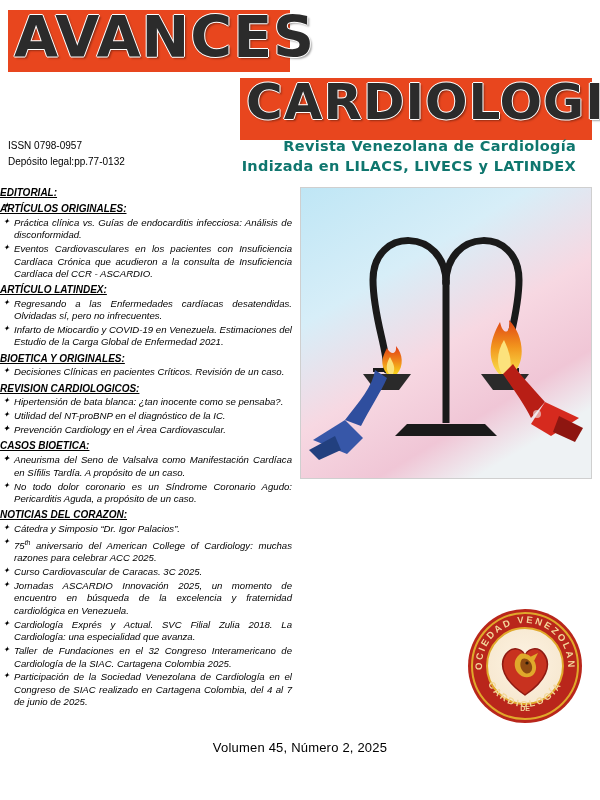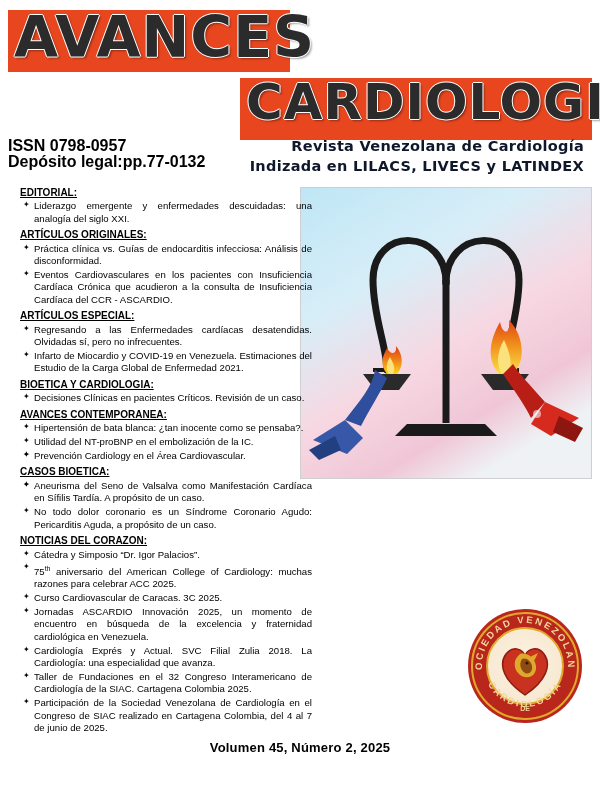--- a/index.html
+++ b/index.html
@@ -67,49 +67,49 @@
     line-height: 52px;
     color: #2b2b2b;
     text-shadow:
       1px 0 0 #ffffff, -1px 0 0 #ffffff, 0 1px 0 #ffffff, 0 -1px 0 #ffffff,
       2px 2px 2px rgba(0,0,0,0.35);
   }
   .issn-block {
     position: absolute;
     left: 8px;
     top: 138px;
-    font-size: 16px;
+    font-size: 10px;
     line-height: 16px;
     color: #000;
-    font-weight: bold;
   }
   .subtitle-block {
     position: absolute;
-    right: 16px;
+    right: 24px;
     top: 136px;
     text-align: right;
-    color: #0f172a;
+    color: #0f766e;
     font-family: "DejaVu Sans", sans-serif;
     font-weight: bold;
   }
   .subtitle-1 {
     font-size: 14.5px;
     line-height: 20px;
     letter-spacing: 0.3px;
   }
   .subtitle-2 {
     font-size: 14.5px;
     line-height: 20px;
     letter-spacing: 0.3px;
   }
 
   
   .content {
     position: relative;
-    padding: 0 20px;
+    padding: 0 0;
+    font-style: italic;
   }
   .toc {
     width: 292px;
     font-size: 9.6px;
     line-height: 12.4px;
   }
   .sec-head {
     font-weight: bold;
     text-decoration: underline;
     font-size: 10px;
@@ -159,21 +159,21 @@
     height: 118px;
   }
 
   
   .volume {
     position: absolute;
     left: 0;
     right: 0;
     bottom: 18px;
     text-align: center;
-    font-weight: bold;
+    font-weight: normal;
     font-size: 13px;
     letter-spacing: 0.2px;
   }
   sup { font-size: 0.72em; }
 </style>
 </head>
 <body>
 
 <div class="page">
 
@@ -248,65 +248,64 @@
         <circle cx="236" cy="226" r="4" fill="#f2f2f2" opacity="0.6"></circle>
       </svg>
     </div>
 
     <div class="toc">
 
       <div class="sec-head first">EDITORIAL:</div>
       <ul class="items">
         <li>
           <span class="bullet">✦</span>
-          <span>Liderazgo emergente y enfermedades descuidadas: una analogía del siglo XXI.</span>
         </li>
       </ul>
 
       <div class="sec-head">ARTÍCULOS ORIGINALES:</div>
       <ul class="items">
         <li>
           <span class="bullet">✦</span>
           <span>Práctica clínica vs. Guías de endocarditis infecciosa: Análisis de disconformidad.</span>
         </li>
         <li>
           <span class="bullet">✦</span>
           <span>Eventos Cardiovasculares en los pacientes con Insuficiencia Cardíaca Crónica que acudieron a la consulta de Insuficiencia Cardíaca del CCR - ASCARDIO.</span>
         </li>
       </ul>
 
-      <div class="sec-head">ARTÍCULOS ESPECIAL:</div>
+      <div class="sec-head">ARTÍCULO LATINDEX:</div>
       <ul class="items">
         <li>
           <span class="bullet">✦</span>
           <span>Regresando a las Enfermedades cardíacas desatendidas. Olvidadas sí, pero no infrecuentes.</span>
         </li>
         <li>
           <span class="bullet">✦</span>
           <span>Infarto de Miocardio y COVID-19 en Venezuela. Estimaciones del Estudio de la Carga Global de Enfermedad 2021.</span>
         </li>
       </ul>
 
-      <div class="sec-head">BIOETICA Y CARDIOLOGIA:</div>
+      <div class="sec-head">BIOETICA Y ORIGINALES:</div>
       <ul class="items">
         <li>
           <span class="bullet">✦</span>
           <span>Decisiones Clínicas en pacientes Críticos. Revisión de un caso.</span>
         </li>
       </ul>
 
-      <div class="sec-head">AVANCES CONTEMPORANEA:</div>
+      <div class="sec-head">REVISION CARDIOLOGICOS:</div>
       <ul class="items">
         <li>
           <span class="bullet">✦</span>
           <span>Hipertensión de bata blanca: ¿tan inocente como se pensaba?.</span>
         </li>
         <li>
           <span class="bullet">✦</span>
-          <span>Utilidad del NT-proBNP en el embolización de la IC.</span>
+          <span>Utilidad del NT-proBNP en el diagnóstico de la IC.</span>
         </li>
         <li>
           <span class="bullet">✦</span>
         </li>
         <li>
           <span class="bullet">✦</span>
           <span>Prevención Cardiology en el Área Cardiovascular.</span>
         </li>
       </ul>
 

